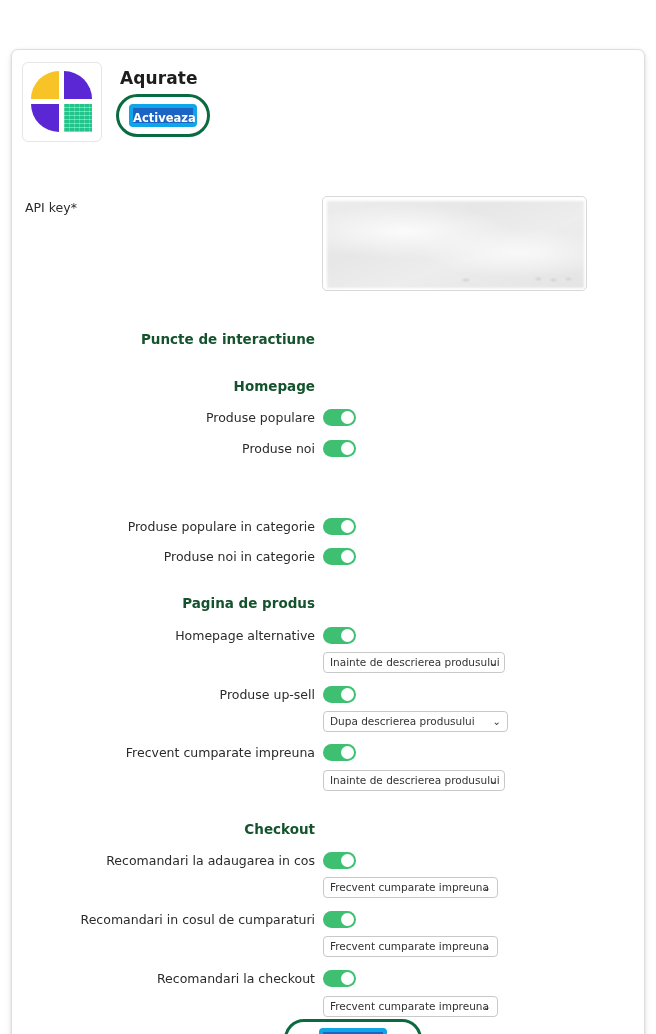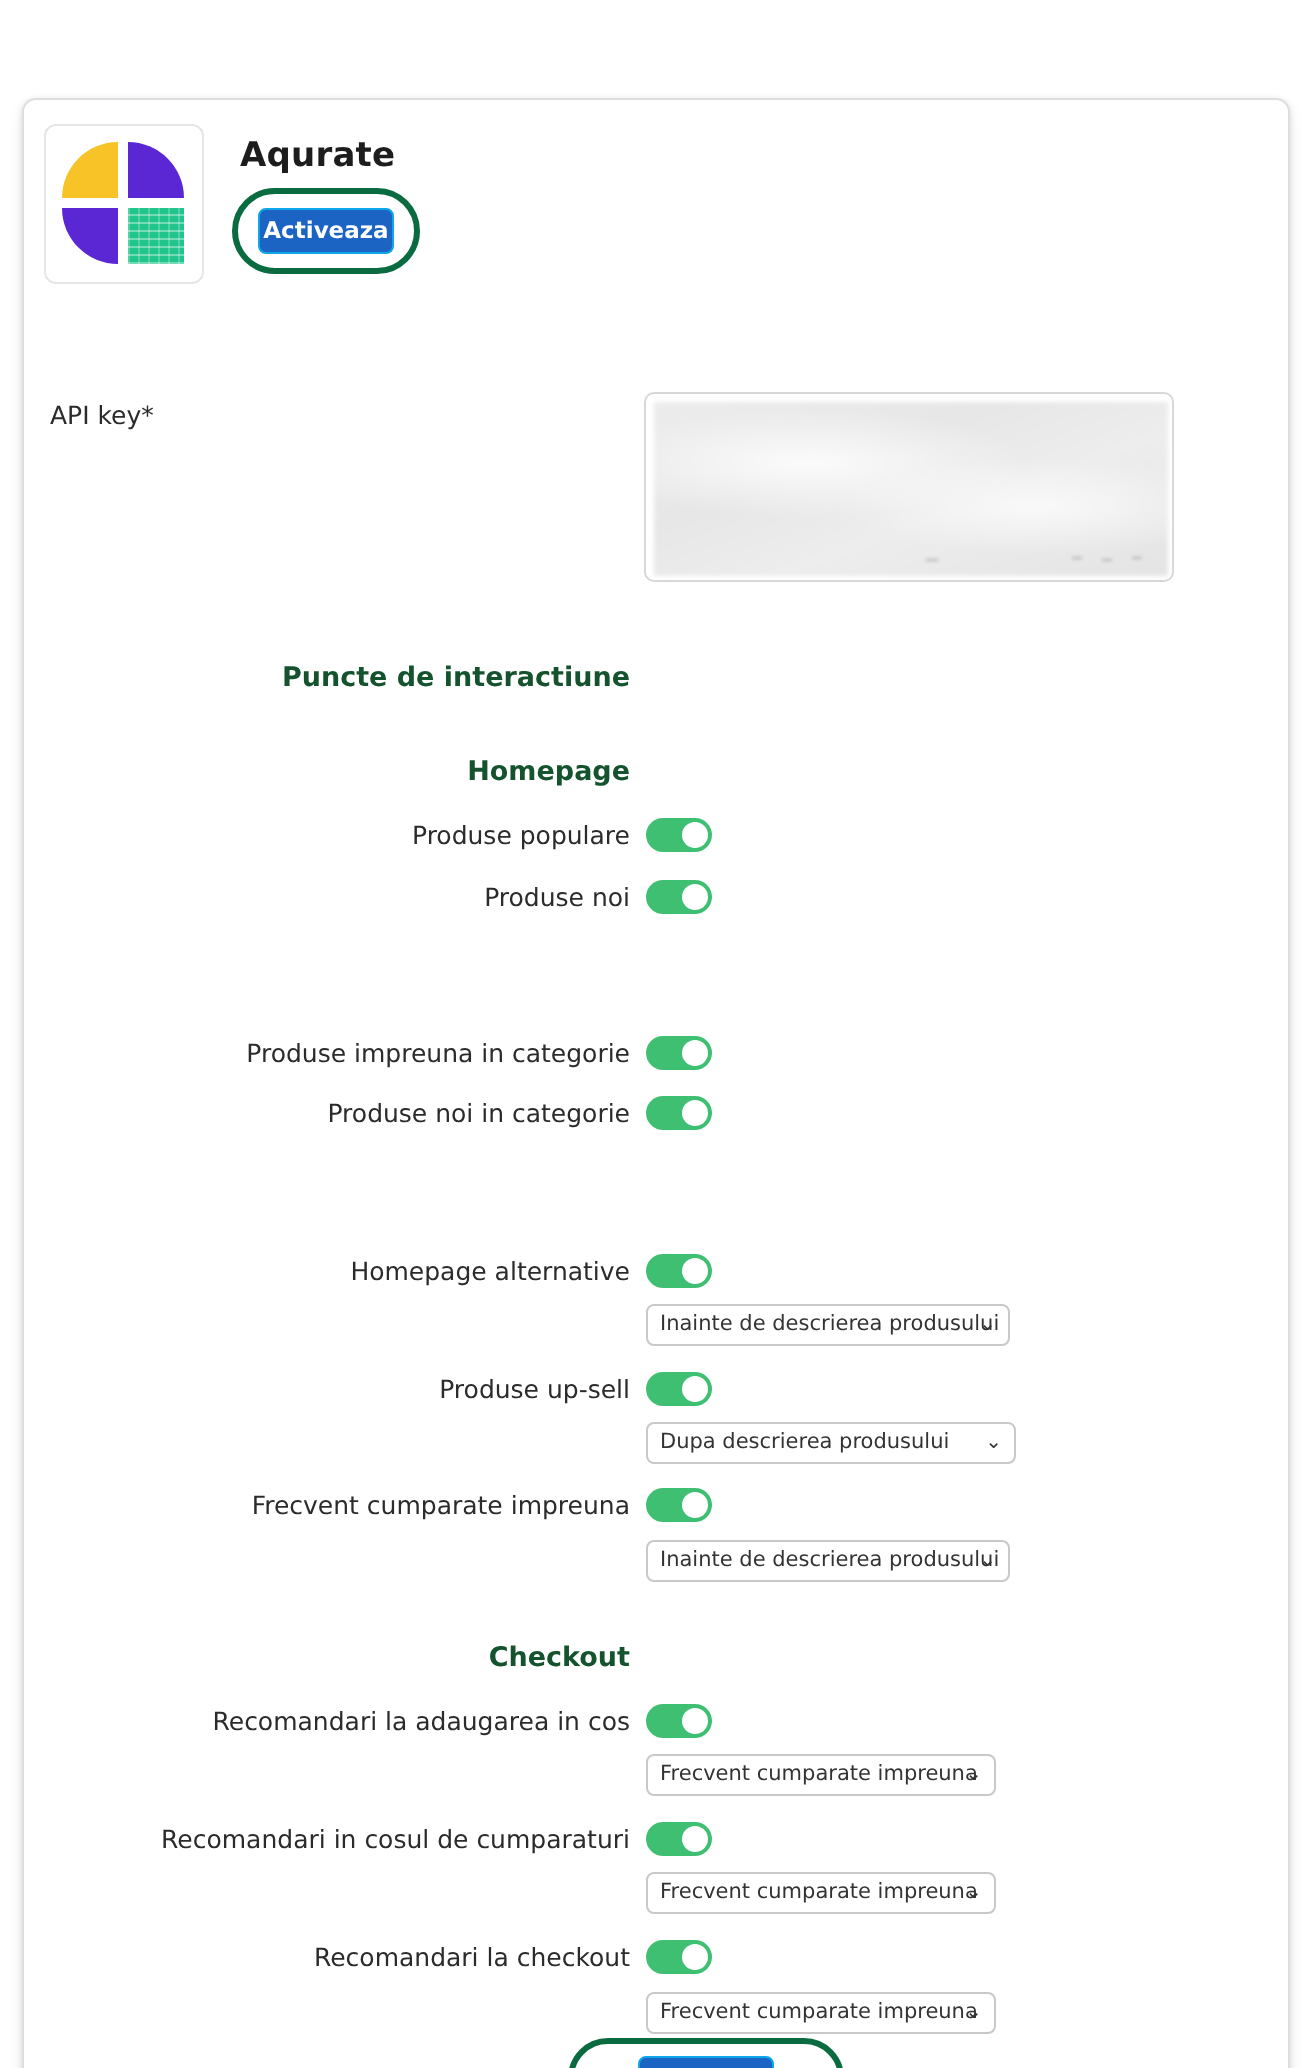--- a/index.html
+++ b/index.html
@@ -110,21 +110,21 @@
     width: 138px;
     height: 40px;
   }
 
   .btn-primary {
     position: absolute;
     background: #1b64c4;
     color: #ffffff;
     font-size: 11.5px;
     font-weight: bold;
-    border: 1px solid #0ea5e9;
+    border: 4px solid #0ea5e9;
     border-radius: 4px;
     padding: 0;
     line-height: 21px;
     text-align: center;
     cursor: pointer;
     font-family: "DejaVu Sans", "Liberation Sans", sans-serif;
   }
   .btn-activate {
     left: 117px;
     top: 54px;
@@ -290,26 +290,27 @@
 
     <div class="heading" style="top:328px">Homepage</div>
 
     <div class="lbl" style="top:360px">Produse populare</div>
     <div class="toggle" style="top:359px"></div>
 
     <div class="lbl" style="top:391px">Produse noi</div>
     <div class="toggle" style="top:390px"></div>
 
 
-    <div class="lbl" style="top:469px">Produse impreuna in categorie</div>
+    <div class="lbl" style="top:469px">Produse populare in categorie</div>
     <div class="toggle" style="top:468px"></div>
 
     <div class="lbl" style="top:499px">Produse noi in categorie</div>
     <div class="toggle" style="top:498px"></div>
 
+    <div class="heading" style="top:545px">Pagina de produs</div>
 
     <div class="lbl" style="top:578px">Homepage alternative</div>
     <div class="toggle" style="top:577px"></div>
     <div class="sel sel-w1" style="top:602px">
       <span>Inainte de descrierea produsului</span>
       <span class="chev">⌄</span>
     </div>
 
     <div class="lbl" style="top:637px">Produse up-sell</div>
     <div class="toggle" style="top:636px"></div>

